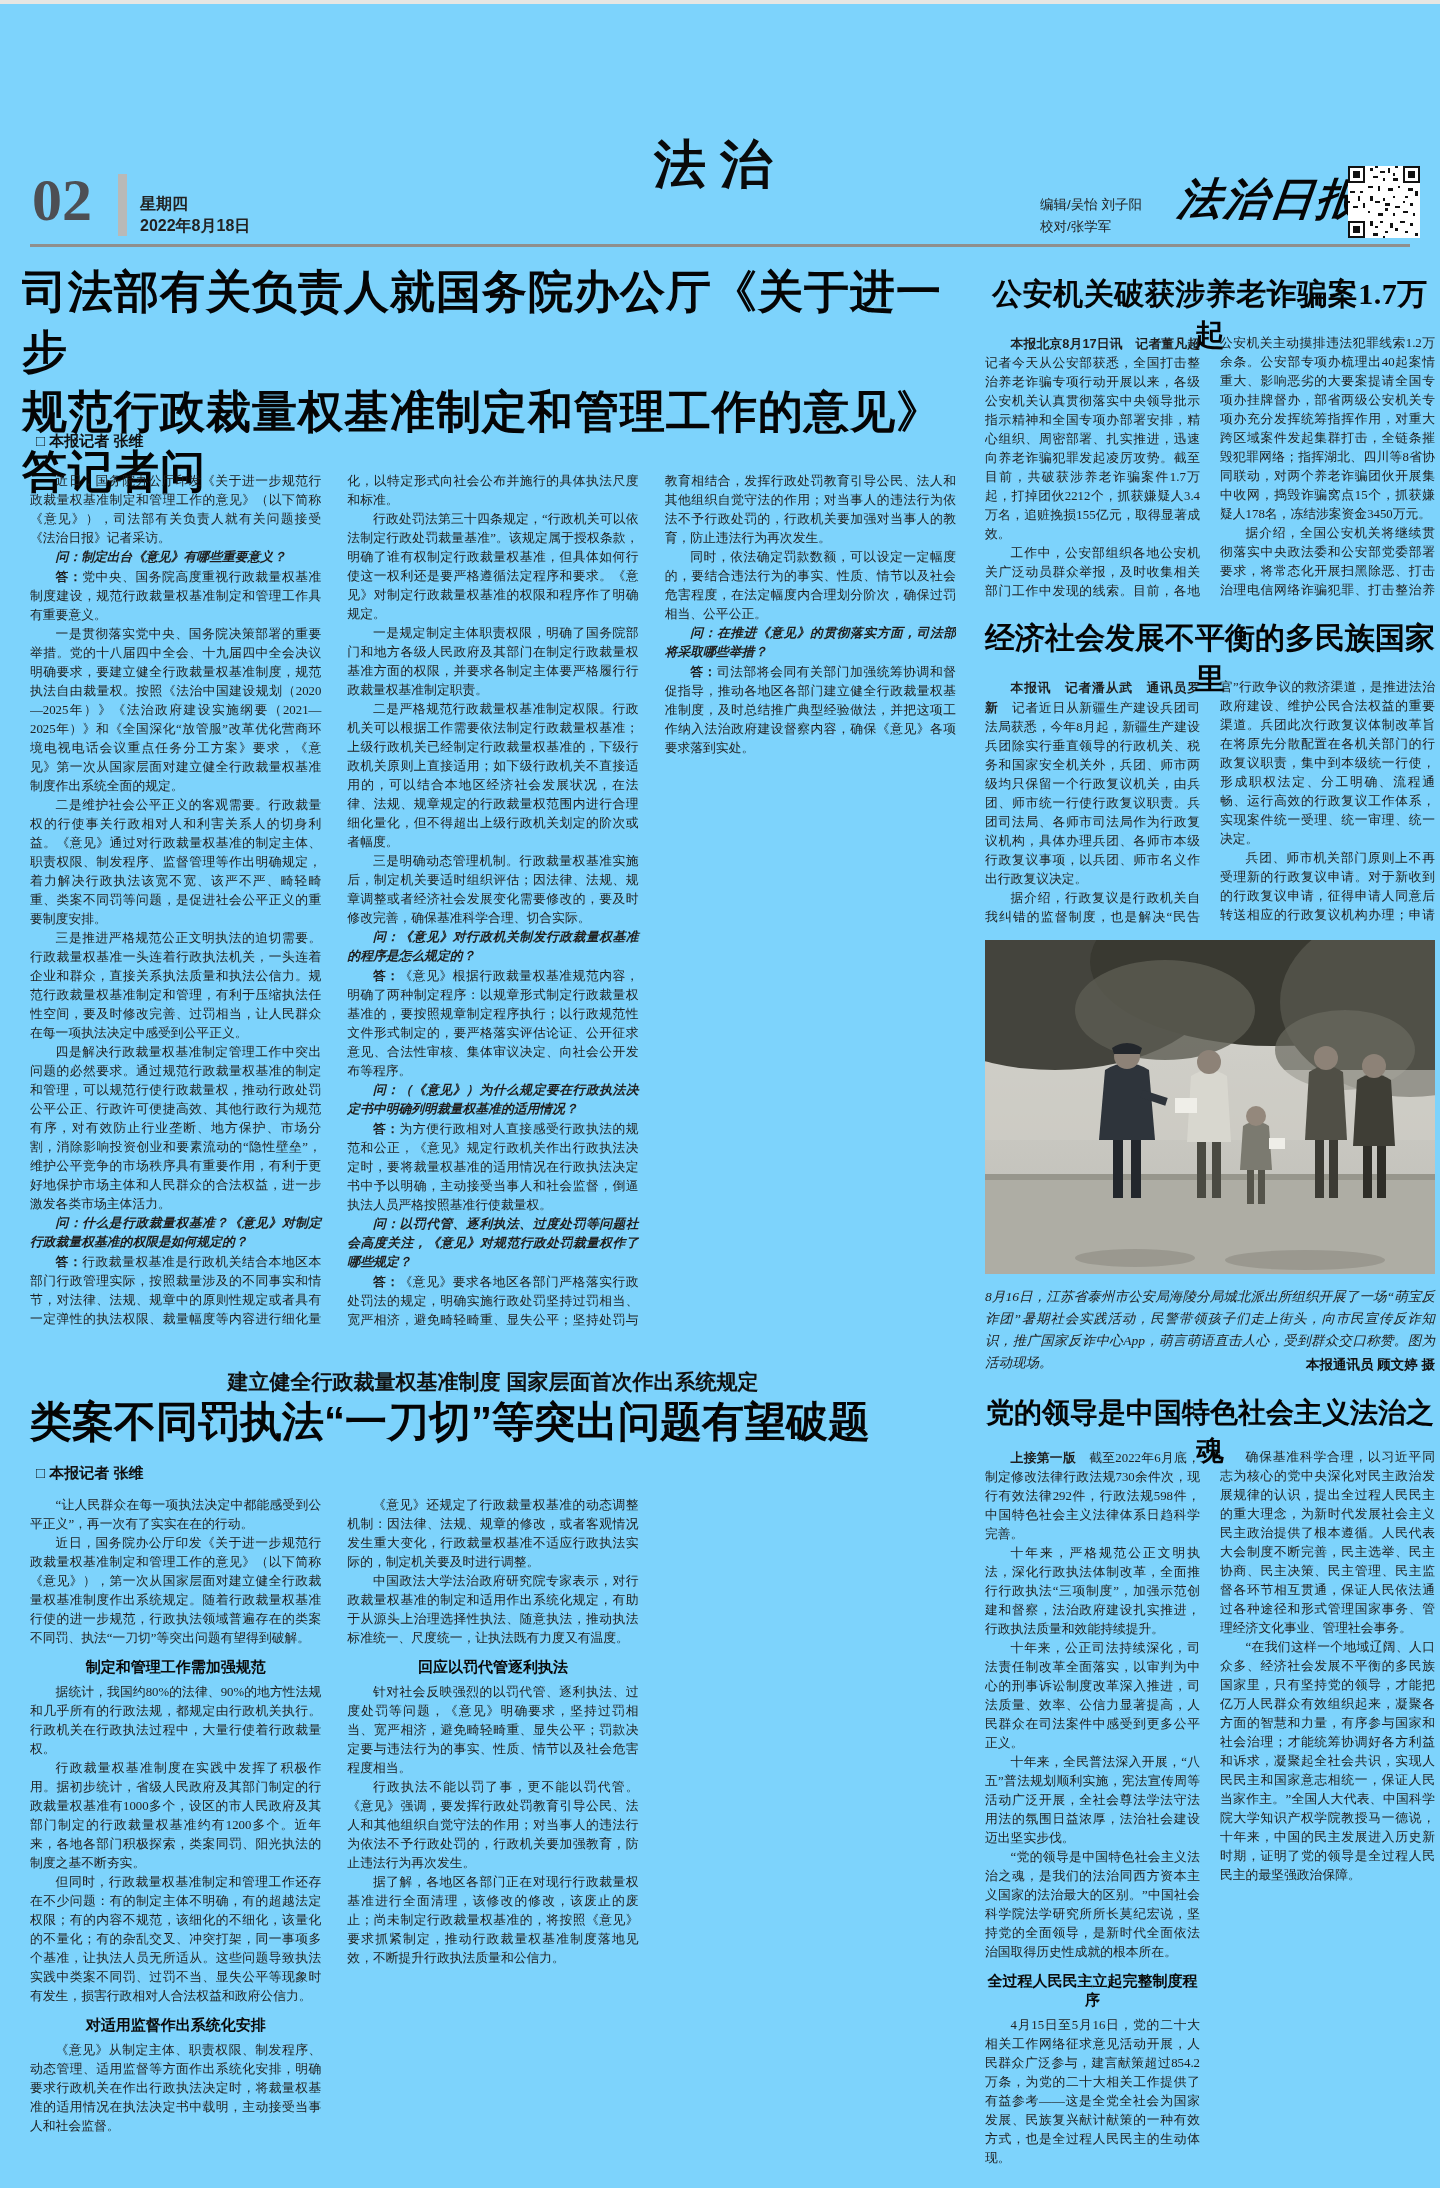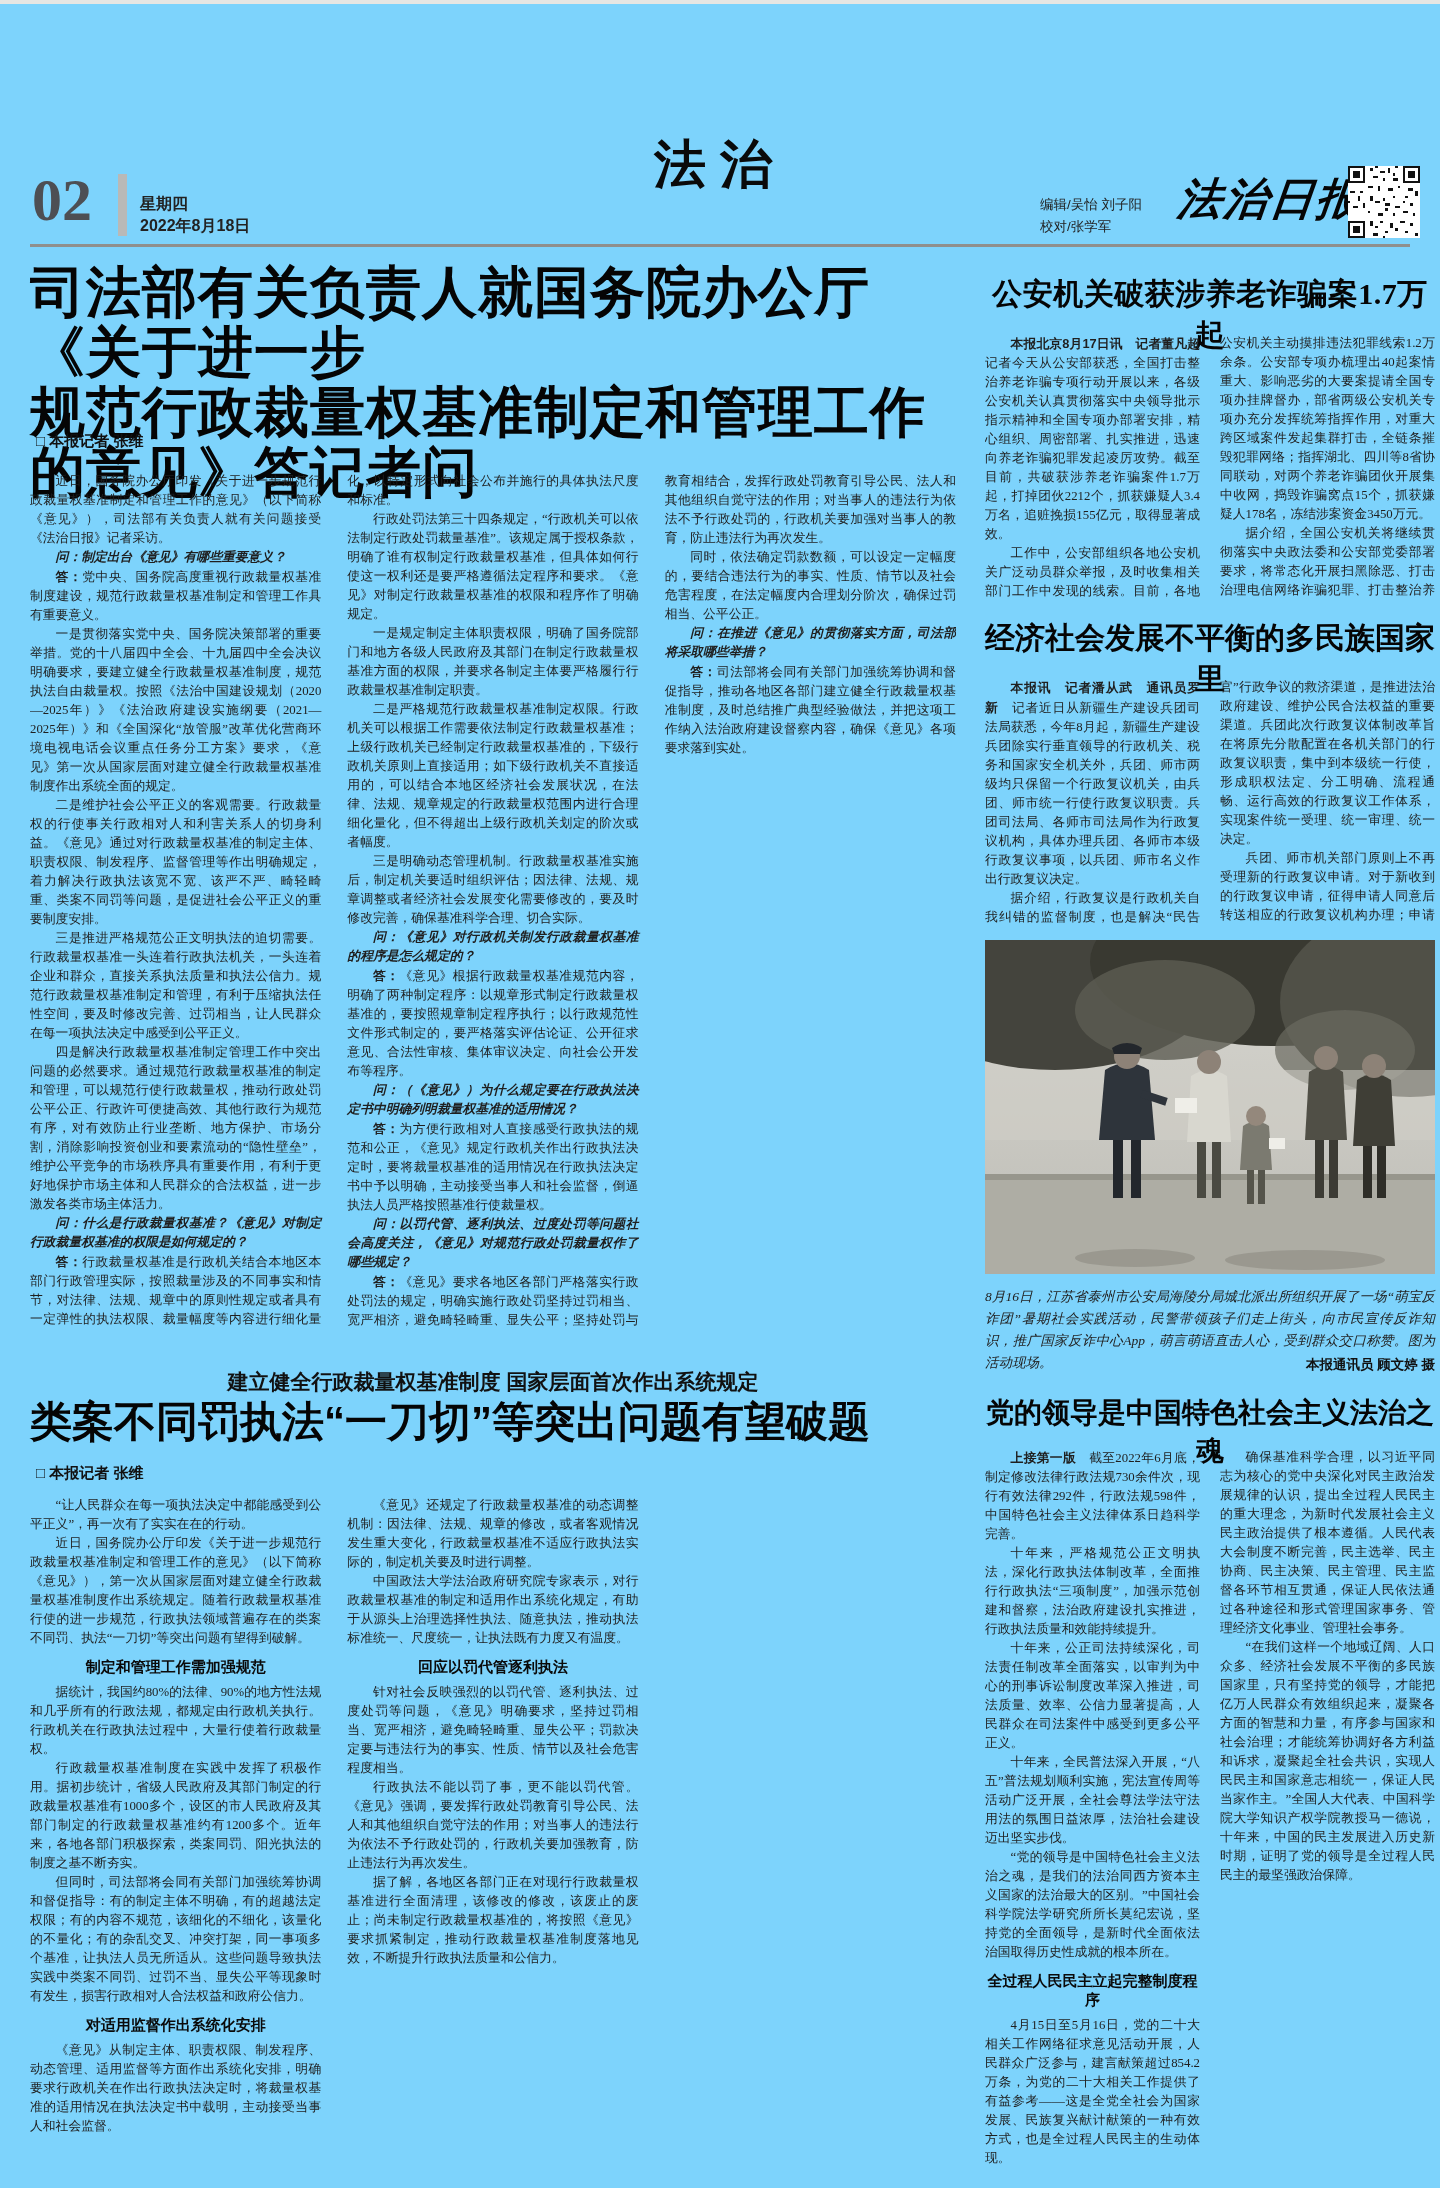--- a/index.html
+++ b/index.html
@@ -14,22 +14,22 @@
   .pubdate{left:140px;top:212px;font-size:16px;font-weight:600;font-family:"Liberation Sans",sans-serif;color:#222;}
   .section-title{left:0;right:0;top:126px;text-align:center;font-size:52px;font-weight:800;
                  letter-spacing:14px;color:#0a0a0a;}
   .editors{left:1040px;top:192px;font-size:13.5px;font-family:"Liberation Sans",sans-serif;color:#222;}
   .proof{left:1040px;top:214px;font-size:13.5px;font-family:"Liberation Sans",sans-serif;color:#222;}
   .masthead{left:1178px;top:166px;width:160px;font-size:44px;font-weight:900;font-style:italic;
             letter-spacing:2px;color:#060606;transform:skewX(-6deg);white-space:nowrap;}
   .qr{left:1348px;top:162px;width:72px;height:72px;}
   .rule{left:30px;top:240px;width:1380px;height:3px;background:#8f8f8d;}
   
-  .lead-hl{left:30px;top:258px;width:930px;font-family:"Liberation Sans","DejaVu Sans",sans-serif;
-           font-weight:900;font-size:55px;line-height:60px;color:#050505;letter-spacing:1px;}
+  .lead-hl{left:22px;top:258px;width:930px;font-family:"Liberation Sans","DejaVu Sans",sans-serif;
+           font-weight:900;font-size:45px;line-height:60px;color:#050505;letter-spacing:1px;}
   .lead-byline{left:36px;top:428px;font-size:15px;font-weight:700;
                font-family:"Liberation Sans",sans-serif;color:#111;}
   .lead-body{left:30px;top:468px;width:926px;height:874px;column-count:3;column-gap:26px;}
   
   .police-hl{left:985px;top:270px;width:450px;text-align:center;font-size:30px;font-weight:800;
              color:#050505;letter-spacing:.5px;}
   .police-body{left:985px;top:330px;width:450px;height:278px;column-count:2;column-gap:20px;}
   .xj-hl{left:985px;top:614px;width:450px;text-align:center;font-size:30px;font-weight:800;color:#050505;}
   .xj-body{left:985px;top:674px;width:450px;height:254px;column-count:2;column-gap:20px;}
   .photo{left:985px;top:936px;width:450px;height:334px;background:#c7c6c0;}
@@ -241,21 +241,21 @@
 
   <div class="abs kicker">建立健全行政裁量权基准制度  国家层面首次作出系统规定</div>
   <div class="abs basis-hl">类案不同罚执法“一刀切”等突出问题有望破题</div>
   <div class="abs basis-byline">□ 本报记者 张维</div>
   <div class="abs basis-body cols">
       <p class="para">“让人民群众在每一项执法决定中都能感受到公平正义”，再一次有了实实在在的行动。</p>
       <p class="para">近日，国务院办公厅印发《关于进一步规范行政裁量权基准制定和管理工作的意见》（以下简称《意见》），第一次从国家层面对建立健全行政裁量权基准制度作出系统规定。随着行政裁量权基准行使的进一步规范，行政执法领域普遍存在的类案不同罚、执法“一刀切”等突出问题有望得到破解。</p>
       <h4 class="sub">制定和管理工作需加强规范</h4>
       <p class="para">据统计，我国约80%的法律、90%的地方性法规和几乎所有的行政法规，都规定由行政机关执行。行政机关在行政执法过程中，大量行使着行政裁量权。</p>
       <p class="para">行政裁量权基准制度在实践中发挥了积极作用。据初步统计，省级人民政府及其部门制定的行政裁量权基准有1000多个，设区的市人民政府及其部门制定的行政裁量权基准约有1200多个。近年来，各地各部门积极探索，类案同罚、阳光执法的制度之基不断夯实。</p>
-      <p class="para">但同时，司法部将会同有关部门加强统筹协调和督促指导：有的制定主体不明确，有的超越法定权限；有的内容不规范，该细化的不细化，该量化的不量化；有的杂乱交叉、冲突打架，同一事项多个基准，让执法人员无所适从。这些问题导致执法实践中类案不同罚、过罚不当、显失公平等现象时有发生，损害行政相对人合法权益和政府公信力。</p>
+      <p class="para">但同时，行政裁量权基准制定和管理工作还存在不少问题：有的制定主体不明确，有的超越法定权限；有的内容不规范，该细化的不细化，该量化的不量化；有的杂乱交叉、冲突打架，同一事项多个基准，让执法人员无所适从。这些问题导致执法实践中类案不同罚、过罚不当、显失公平等现象时有发生，损害行政相对人合法权益和政府公信力。</p>
       <h4 class="sub">对适用监督作出系统化安排</h4>
       <p class="para">《意见》从制定主体、职责权限、制发程序、动态管理、适用监督等方面作出系统化安排，明确要求行政机关在作出行政执法决定时，将裁量权基准的适用情况在执法决定书中载明，主动接受当事人和社会监督。</p>
       <p class="para">《意见》还规定了行政裁量权基准的动态调整机制：因法律、法规、规章的修改，或者客观情况发生重大变化，行政裁量权基准不适应行政执法实际的，制定机关要及时进行调整。</p>
       <p class="para">中国政法大学法治政府研究院专家表示，对行政裁量权基准的制定和适用作出系统化规定，有助于从源头上治理选择性执法、随意执法，推动执法标准统一、尺度统一，让执法既有力度又有温度。</p>
       <h4 class="sub">回应以罚代管逐利执法</h4>
       <p class="para">针对社会反映强烈的以罚代管、逐利执法、过度处罚等问题，《意见》明确要求，坚持过罚相当、宽严相济，避免畸轻畸重、显失公平；罚款决定要与违法行为的事实、性质、情节以及社会危害程度相当。</p>
       <p class="para">行政执法不能以罚了事，更不能以罚代管。《意见》强调，要发挥行政处罚教育引导公民、法人和其他组织自觉守法的作用；对当事人的违法行为依法不予行政处罚的，行政机关要加强教育，防止违法行为再次发生。</p>
       <p class="para">据了解，各地区各部门正在对现行行政裁量权基准进行全面清理，该修改的修改，该废止的废止；尚未制定行政裁量权基准的，将按照《意见》要求抓紧制定，推动行政裁量权基准制度落地见效，不断提升行政执法质量和公信力。</p>
     </div>
 

